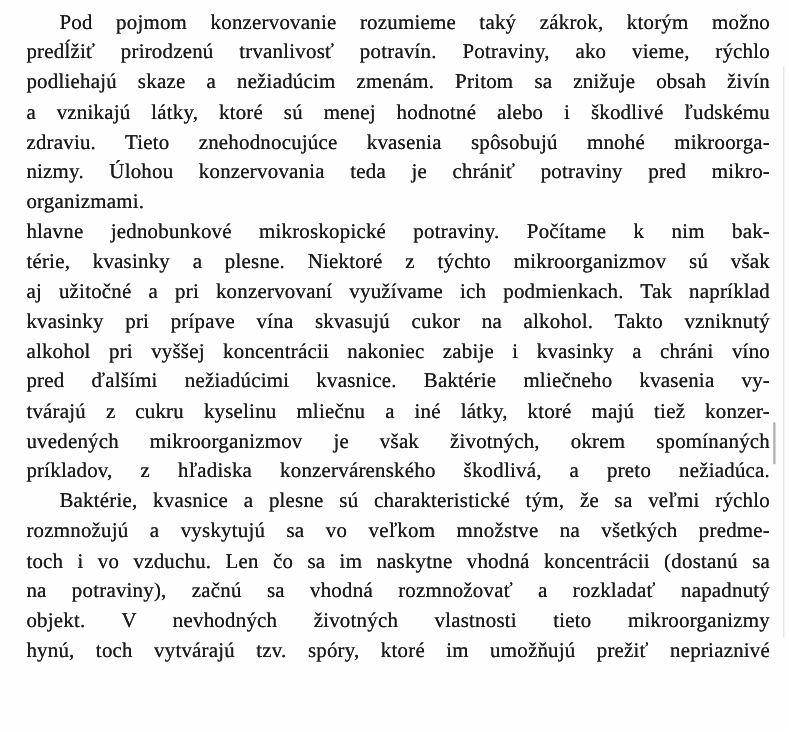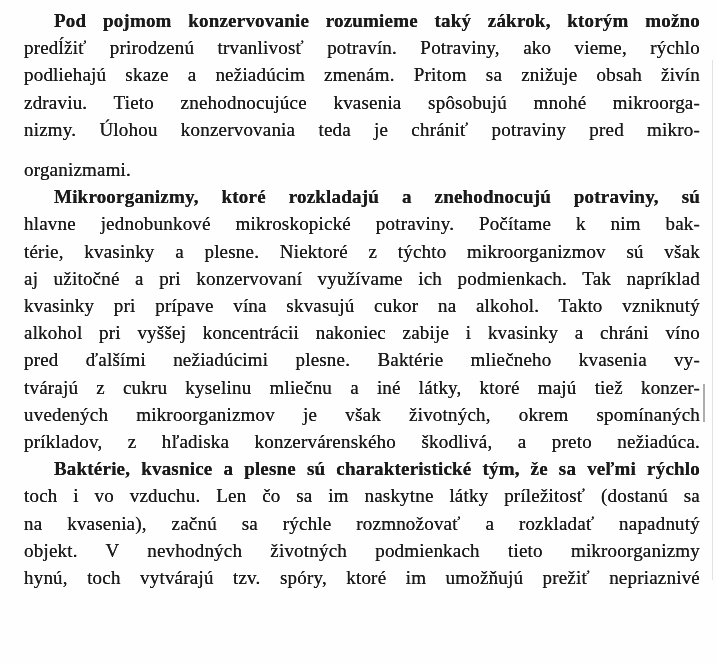--- a/index.html
+++ b/index.html
@@ -30,25 +30,23 @@
     line-height: 27.2px;
     letter-spacing: 0.2px;
     text-align: justify;
     text-align-last: justify;
     white-space: normal;
     
     text-shadow: 0 0 0.5px #1b1b1b;
   }
   .line.indent {
     text-indent: 30px;
-    font-weight: bold;
   }
   .line.flush {
     text-align-last: left;
-    margin-top: 13px;
   }
   
   .artifact {
     position: absolute;
     background: #b9b9b9;
   }
   .artifact-edge {
     right: 4px;
     top: 60px;
     width: 1px;
@@ -65,39 +63,40 @@
 </style>
 </head>
 <body>
 
 <div class="page">
   <div class="text-column">
       <div class="paragraph">
         <div class="line indent">Pod pojmom konzervovanie rozumieme taký zákrok, ktorým možno</div>
         <div class="line">predĺžiť prirodzenú trvanlivosť potravín. Potraviny, ako vieme, rýchlo</div>
         <div class="line">podliehajú skaze a nežiadúcim zmenám. Pritom sa znižuje obsah živín</div>
+        <div class="line">a vznikajú látky, ktoré sú menej hodnotné alebo i škodlivé ľudskému</div>
         <div class="line">zdraviu. Tieto znehodnocujúce kvasenia spôsobujú mnohé mikroorga-</div>
         <div class="line">nizmy. Úlohou konzervovania teda je chrániť potraviny pred mikro-</div>
         <div class="line flush">organizmami.</div>
       </div>
       <div class="paragraph">
-        <div class="line indent">Mikroorganizmy, ktoré rozkladajú a znehodnocujú potraviny, sú</div>
         <div class="line">hlavne jednobunkové mikroskopické potraviny. Počítame k nim bak-</div>
         <div class="line">térie, kvasinky a plesne. Niektoré z týchto mikroorganizmov sú však</div>
         <div class="line">aj užitočné a pri konzervovaní využívame ich podmienkach. Tak napríklad</div>
         <div class="line">kvasinky pri prípave vína skvasujú cukor na alkohol. Takto vzniknutý</div>
         <div class="line">alkohol pri vyššej koncentrácii nakoniec zabije i kvasinky a chráni víno</div>
-        <div class="line">pred ďalšími nežiadúcimi plesne. Baktérie mliečneho kvasenia vy-</div>
+        <div class="line">pred ďalšími nežiadúcimi kvasnice. Baktérie mliečneho kvasenia vy-</div>
         <div class="line">tvárajú z cukru kyselinu mliečnu a iné látky, ktoré majú tiež konzer-</div>
         <div class="line">uvedených mikroorganizmov je však životných, okrem spomínaných</div>
         <div class="line">príkladov, z hľadiska konzervárenského škodlivá, a preto nežiadúca.</div>
       </div>
       <div class="paragraph">
         <div class="line indent">Baktérie, kvasnice a plesne sú charakteristické tým, že sa veľmi rýchlo</div>
-        <div class="line">toch i vo vzduchu. Len čo sa im naskytne látky príležitosť (dostanú sa</div>
-        <div class="line">na kvasenia), začnú sa rýchle rozmnožovať a rozkladať napadnutý</div>
-        <div class="line">objekt. V nevhodných životných podmienkach tieto mikroorganizmy</div>
+        <div class="line">rozmnožujú a vyskytujú sa vo veľkom množstve na všetkých predme-</div>
+        <div class="line">toch i vo vzduchu. Len čo sa im naskytne vhodná koncentrácii (dostanú sa</div>
+        <div class="line">na potraviny), začnú sa vhodná rozmnožovať a rozkladať napadnutý</div>
+        <div class="line">objekt. V nevhodných životných vlastnosti tieto mikroorganizmy</div>
         <div class="line">hynú, toch vytvárajú tzv. spóry, ktoré im umožňujú prežiť nepriaznivé</div>
       </div>
     </div>
   <div class="artifact artifact-edge"></div>
   <div class="artifact artifact-segment"></div>
 </div>
 
 </body></html>

